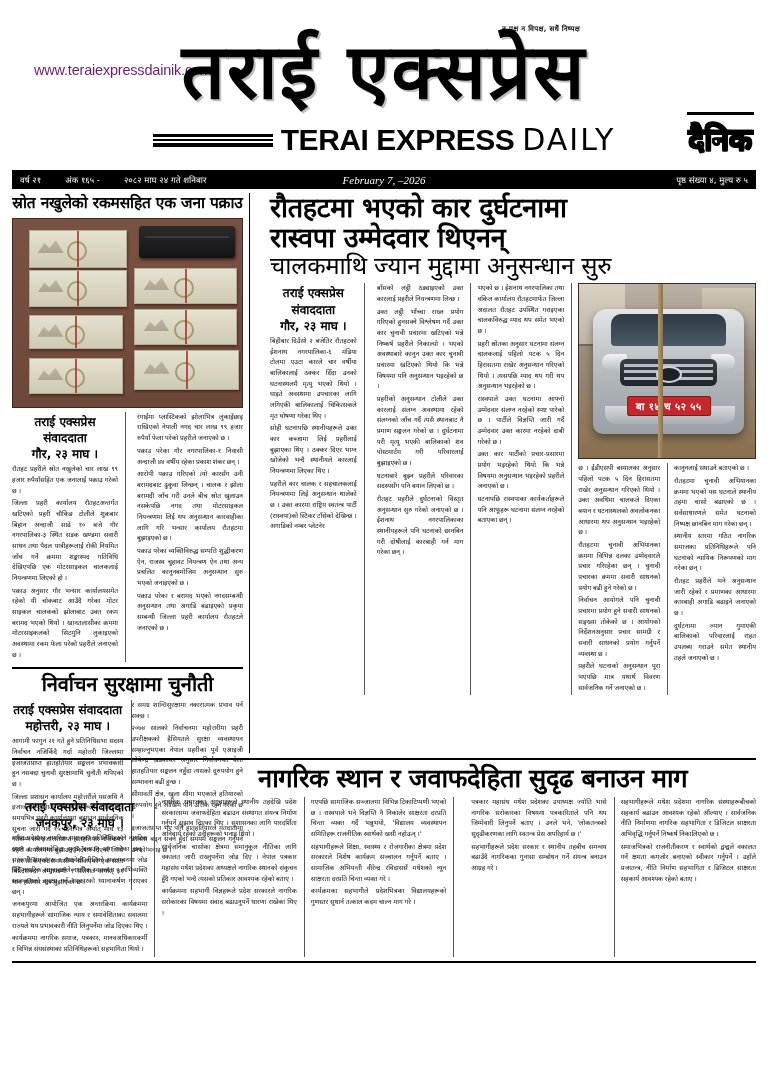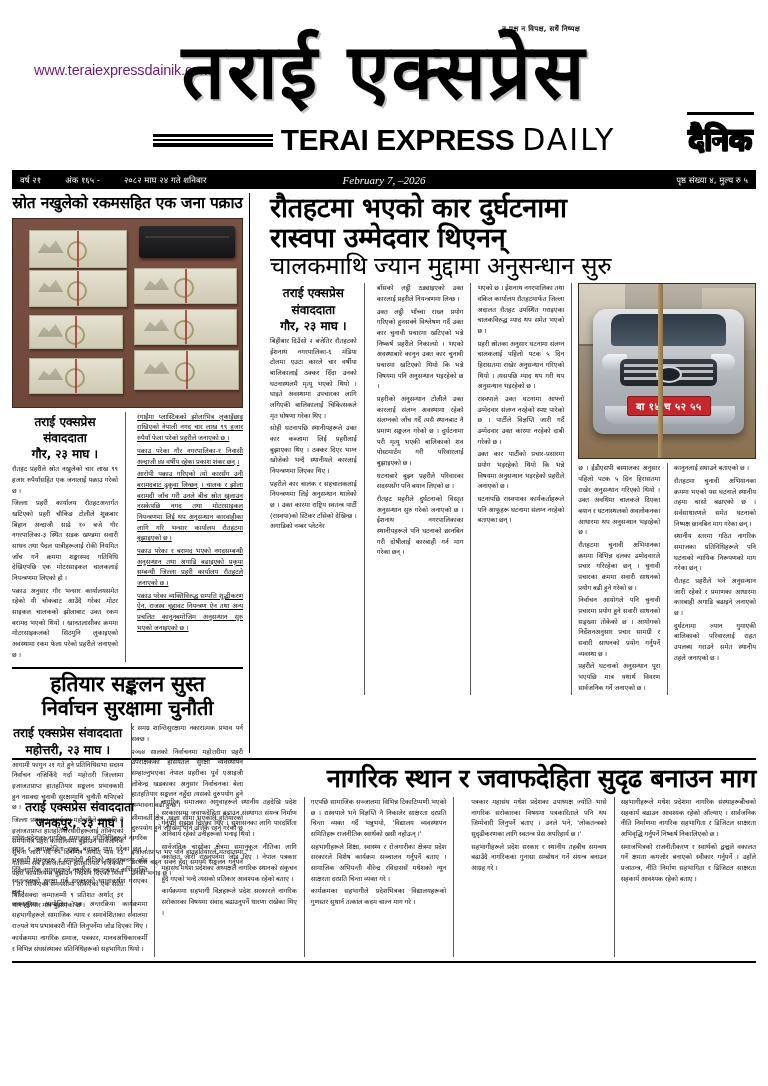--- a/index.html
+++ b/index.html
@@ -102,21 +102,21 @@
   .hl-left2{
     font-family:"DejaVu Sans",sans-serif;
     font-weight:bold;text-align:center;line-height:1.12;
     letter-spacing:-0.2px;margin:4px 0 4px 0;
   }
   .hl-left2 .a{font-size:21px;display:block;}
   .hl-left2 .b{font-size:20px;display:block;}
 
   .hl-bottom{
     font-family:"DejaVu Sans",sans-serif;
-    font-weight:bold;font-size:25.5px;text-align:right;line-height:1.1;
+    font-weight:bold;font-size:25.5px;text-align:left;line-height:1.1;
     letter-spacing:-0.4px;margin:4px 0 5px 0;
   }
 
   
   .photo{
     width:100%;position:relative;overflow:hidden;
     background:#6a4a3c;border:1px solid #3a2a22;box-sizing:border-box;
   }
   .photo-money{height:190px;background:
       linear-gradient(180deg,#7a5243 0%,#6d4738 100%);}
@@ -268,35 +268,34 @@
           <div class="byline">
             <div>तराई एक्सप्रेस संवाददाता</div>
             <div>गौर, २३ माघ ।</div>
           </div>
           <div class="bodytext">
             <p>रौतहट प्रहरीले स्रोत नखुलेको चार लाख ९९ हजार रुपैयाँसहित एक जनालाई पक्राउ गरेको छ ।</p>
             <p>जिल्ला प्रहरी कार्यालय रौतहटअन्तर्गत खटिएको प्रहरी चौकिङ टोलीले शुक्रबार बिहान अन्दाजी साढे १० बजे गौर नगरपालिका-३ स्थित सडक खण्डमा सवारी साधन तथा पैदल यात्रीहरूलाई रोकी नियमित जाँच गर्ने क्रममा शङ्कास्पद गतिविधि देखिएपछि एक मोटरसाइकल चालकलाई नियन्त्रणमा लिएको हो ।</p>
             <p>पक्राउ अनुसार गौर भन्सार कार्यालयसमेत रहेको यी चोकबाट आउँदै गरेका मोटर साइकल चालकको झोलाबाट उक्त रकम बरामद भएको थियो । खानतलासीका क्रममा मोटरसाइकलको सिटमुनि लुकाइएको अवस्थामा रकम फेला परेको प्रहरीले जनाएको छ ।</p>
           </div>
         </div>
-        <div class="vdiv" style="padding-left:11px;text-decoration:underline;">
+        <div class="vdiv" style="padding-left:11px;">
           <div class="bodytext">
             <p>रंगाईंमा प्लास्टिकको झोलाभित्र लुकाइँछाइ राखिएको नेपाली नगद चार लाख ९९ हजार रुपैयाँ फेला परेको प्रहरीले जनाएको छ ।</p>
             <p>पक्राउ परेका गौर नगरपालिका-१ निवासी अन्दाजी ४४ वर्षीय रहेका प्रकाश शंकर छन् ।</p>
             <p>आरोपी पक्राउ गरिएको त्यो कारसँग उनी बरामदबाट ढुकुवा लिन्छन् । चालक र झोला बरामदी जाँच गरी उनले बीच स्रोत खुलाउन नसकेपछि नगद तथा मोटरसाइकल नियन्त्रणमा लिई थप अनुसन्धान कारवाहीका लागि गरि भन्सार कार्यालय रौतहटमा बुझाइएको छ ।</p>
+            <p>पक्राउ परेका व्यक्तिविरुद्ध सम्पत्ति शुद्धीकरण ऐन, राजस्व चुहावट नियन्त्रण ऐन तथा अन्य प्रचलित कानूनबमोजिम अनुसन्धान सुरु भएको जनाइएको छ ।</p>
             <p>पक्राउ परेका र बरामद भएको नगदसम्बन्धी अनुसन्धान तथा अगाडि बढाइएको प्रकृया सम्बन्धी जिल्ला प्रहरी कार्यालय रौतहटले जनाएको छ ।</p>
-            <p>पक्राउ परेका व्यक्तिविरुद्ध सम्पत्ति शुद्धीकरण ऐन, राजस्व चुहावट नियन्त्रण ऐन तथा अन्य प्रचलित कानूनबमोजिम अनुसन्धान सुरु भएको जनाइएको छ ।</p>
           </div>
         </div>
       </div>
 
       <hr class="thick">
 
       <div class="hl-left2">
-        <span class="a">हतियार सङ्कलन सुस्त</span>
         <span class="b">निर्वाचन सुरक्षामा चुनौती</span>
       </div>
 
       <div class="cols2">
         <div>
           <div class="byline">
             <div>तराई एक्सप्रेस संवाददाता</div>
             <div>महोत्तरी, २३ माघ ।</div>
           </div>
           <div class="bodytext">

